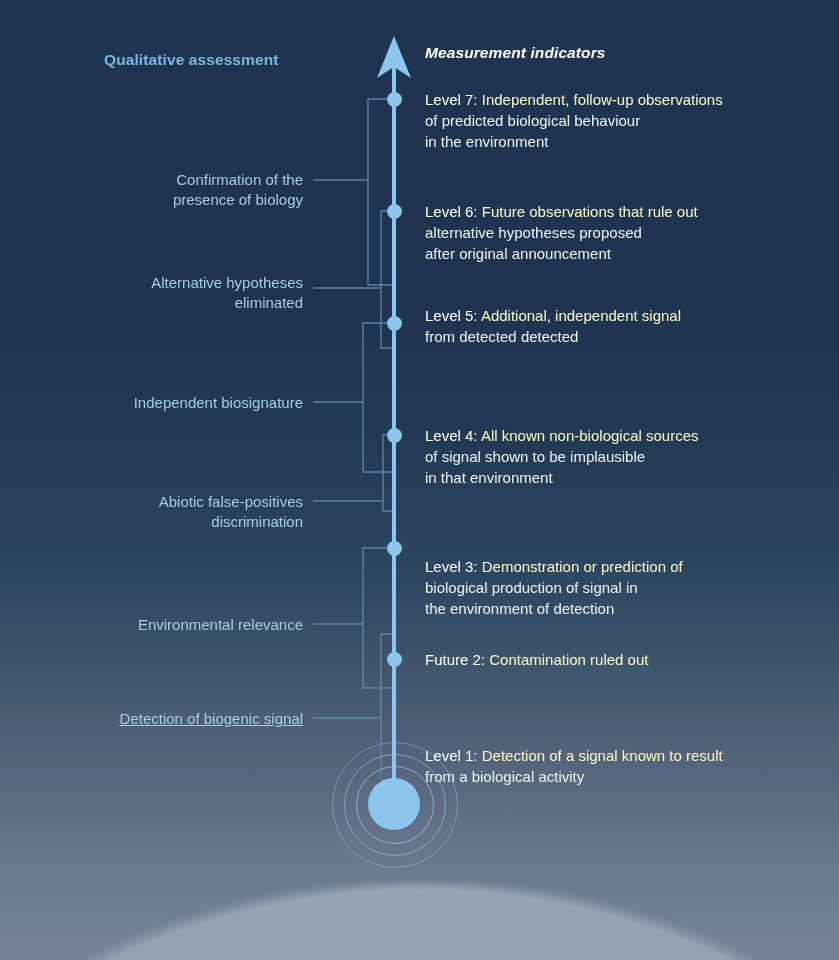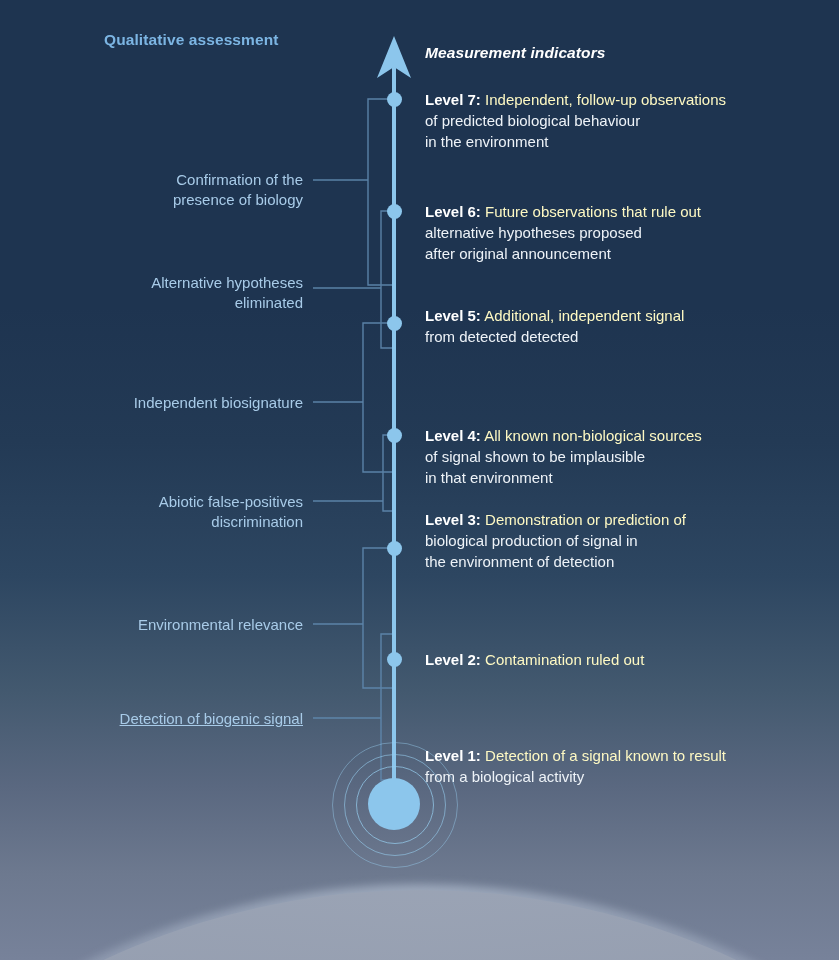--- a/index.html
+++ b/index.html
@@ -48,21 +48,21 @@
     border-radius:50%;
     background:radial-gradient(circle at 50% 4%,rgba(200,212,228,.55) 0%,rgba(200,212,228,0) 40%);
     filter:blur(4px);
   }
 
   
   .hdr{
     position:absolute;
     font-size:15.5px;font-weight:bold;letter-spacing:.1px;
   }
-  #hdr-qual{left:104px;top:31px;color:#7cb5e3;}
+  #hdr-qual{left:104px;top:51px;color:#7cb5e3;}
   #hdr-meas{left:425px;top:44px;color:#ffffff;font-style:italic;}
 
   
   .axis-line{
     position:absolute;left:392px;top:66px;width:4px;height:740px;
     background:#8cc6ec;border-radius:2px;
   }
   .axis-arrow{
     position:absolute;left:373px;top:34px;width:42px;height:46px;
   }
@@ -86,21 +86,21 @@
   .r3{width:124px;height:124px;left:-62px;top:-62px;border-color:rgba(150,205,238,.45);}
 
   
   #brackets{position:absolute;left:0;top:0;width:839px;height:960px;}
 
   
   .level{
     position:absolute;left:425px;width:400px;
     color:#eef3f8;font-size:15px;line-height:21px;
   }
-  .level .lv-label{font-weight:bold;color:#ffffff;}
+  .level .lv-label{font-weight:normal;color:#ffffff;}
   .level .lv-body{color:#fef9c3;}
   .level .lv-rest{display:block;}
 
   
   .qual{
     position:absolute;
     text-align:right;
     color:#a8cbe8;
     font-size:15px;line-height:20px;
     width:260px;
@@ -180,29 +180,29 @@
     <span class="lv-rest">from detected detected</span>
   </div>
 
   <div class="level" style="top:425px">
     <span class="lv-label">Level 4:</span>
     <span class="lv-body">All known non-biological sources</span>
     <span class="lv-rest">of signal shown to be implausible</span>
     <span class="lv-rest">in that environment</span>
   </div>
 
-  <div class="level" style="top:509px">
+  <div class="level" style="top:556px">
     <span class="lv-label">Level 3:</span>
     <span class="lv-body">Demonstration or prediction of</span>
     <span class="lv-rest">biological production of signal in</span>
     <span class="lv-rest">the environment of detection</span>
   </div>
 
   <div class="level" style="top:649px">
-    <span class="lv-label">Level 2:</span>
+    <span class="lv-label">Future 2:</span>
     <span class="lv-body">Contamination ruled out</span>
   </div>
 
   <div class="level" style="top:745px">
     <span class="lv-label">Level 1:</span>
     <span class="lv-body">Detection of a signal known to result</span>
     <span class="lv-rest">from a biological activity</span>
   </div>
 
   <div class="qual" style="left:43px;top:170px;">

